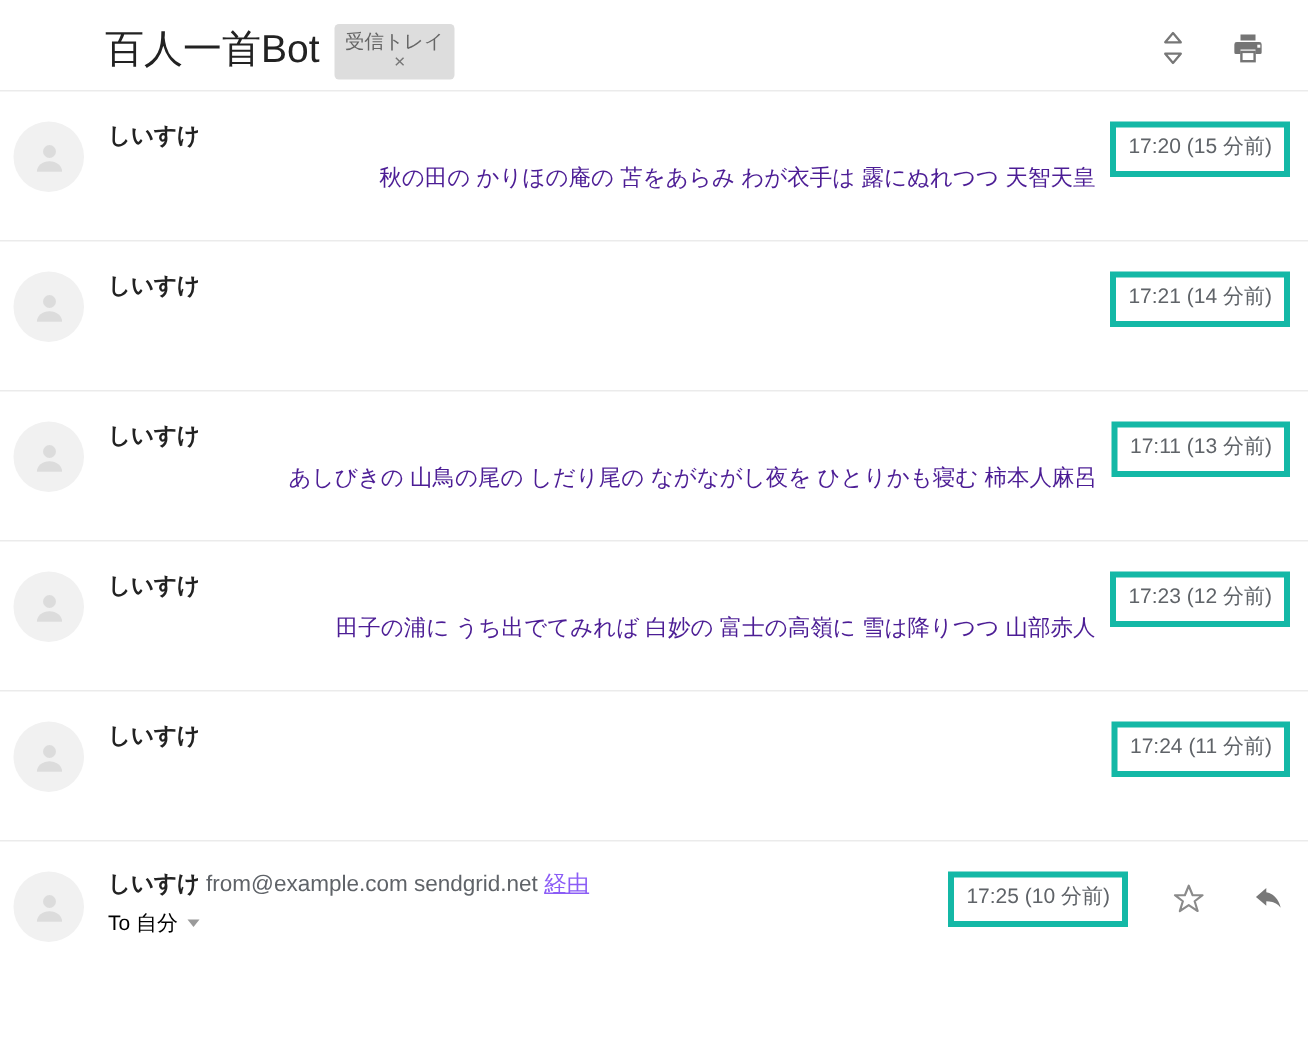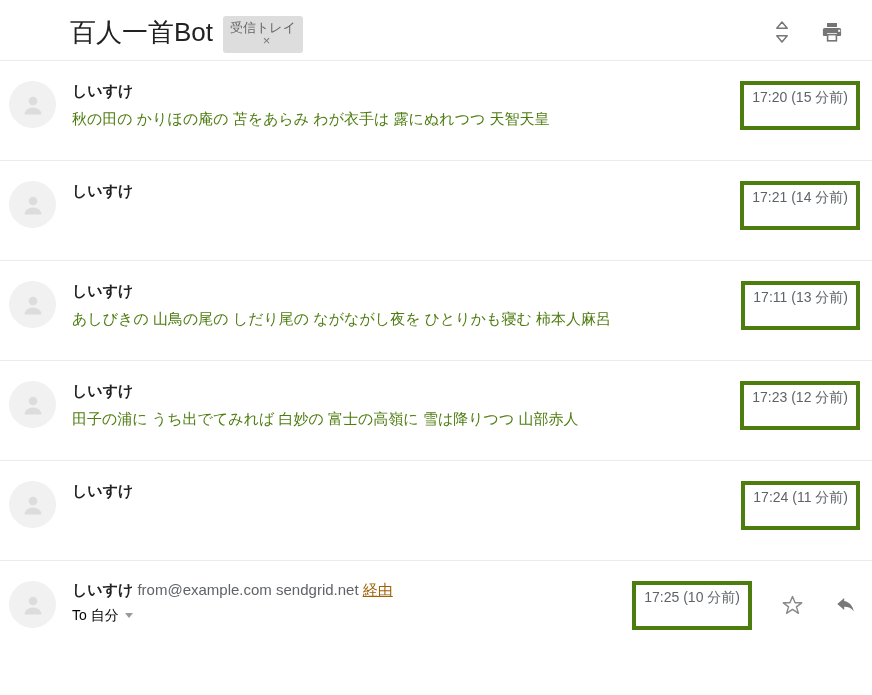--- a/index.html
+++ b/index.html
@@ -115,40 +115,41 @@
   }
   .sender {
     font-size: 15px;
     font-weight: bold;
     color: #222222;
     line-height: 20px;
     margin-bottom: 7px;
   }
   .snippet {
     font-size: 15px;
-    color: #4d7c0f;
+    color: #4c1d95;
     line-height: 22px;
     white-space: nowrap;
     overflow: hidden;
     text-overflow: ellipsis;
+    text-align: right;
   }
 
   .msg-right {
     flex: 0 0 auto;
     display: flex;
     align-items: center;
     padding-top: 2px;
     margin-left: 10px;
   }
   .timestamp {
     font-size: 14px;
     color: #5f6368;
     white-space: nowrap;
-    border: 4px solid #4d7c0f;
-    padding: 3px 8px 20px 8px;
+    border: 4px solid #14b8a6;
+    padding: 3px 8px 8px 8px;
     background: #ffffff;
     line-height: 18px;
   }
 
   
   .msg-row.expanded {
     min-height: 125px;
     padding-bottom: 0;
     align-items: flex-start;
     cursor: default;
@@ -161,21 +162,21 @@
     white-space: nowrap;
     margin-bottom: 6px;
   }
   .sender-line .name {
     font-weight: bold;
     color: #222222;
     margin-right: 4px;
   }
   .sender-line .via-link {
     text-decoration: underline;
-    color: #a16207;
+    color: #8b5cf6;
     cursor: pointer;
   }
   .to-line {
     font-size: 14px;
     color: #000000;
     line-height: 18px;
     display: inline-flex;
     align-items: center;
     cursor: pointer;
   }

